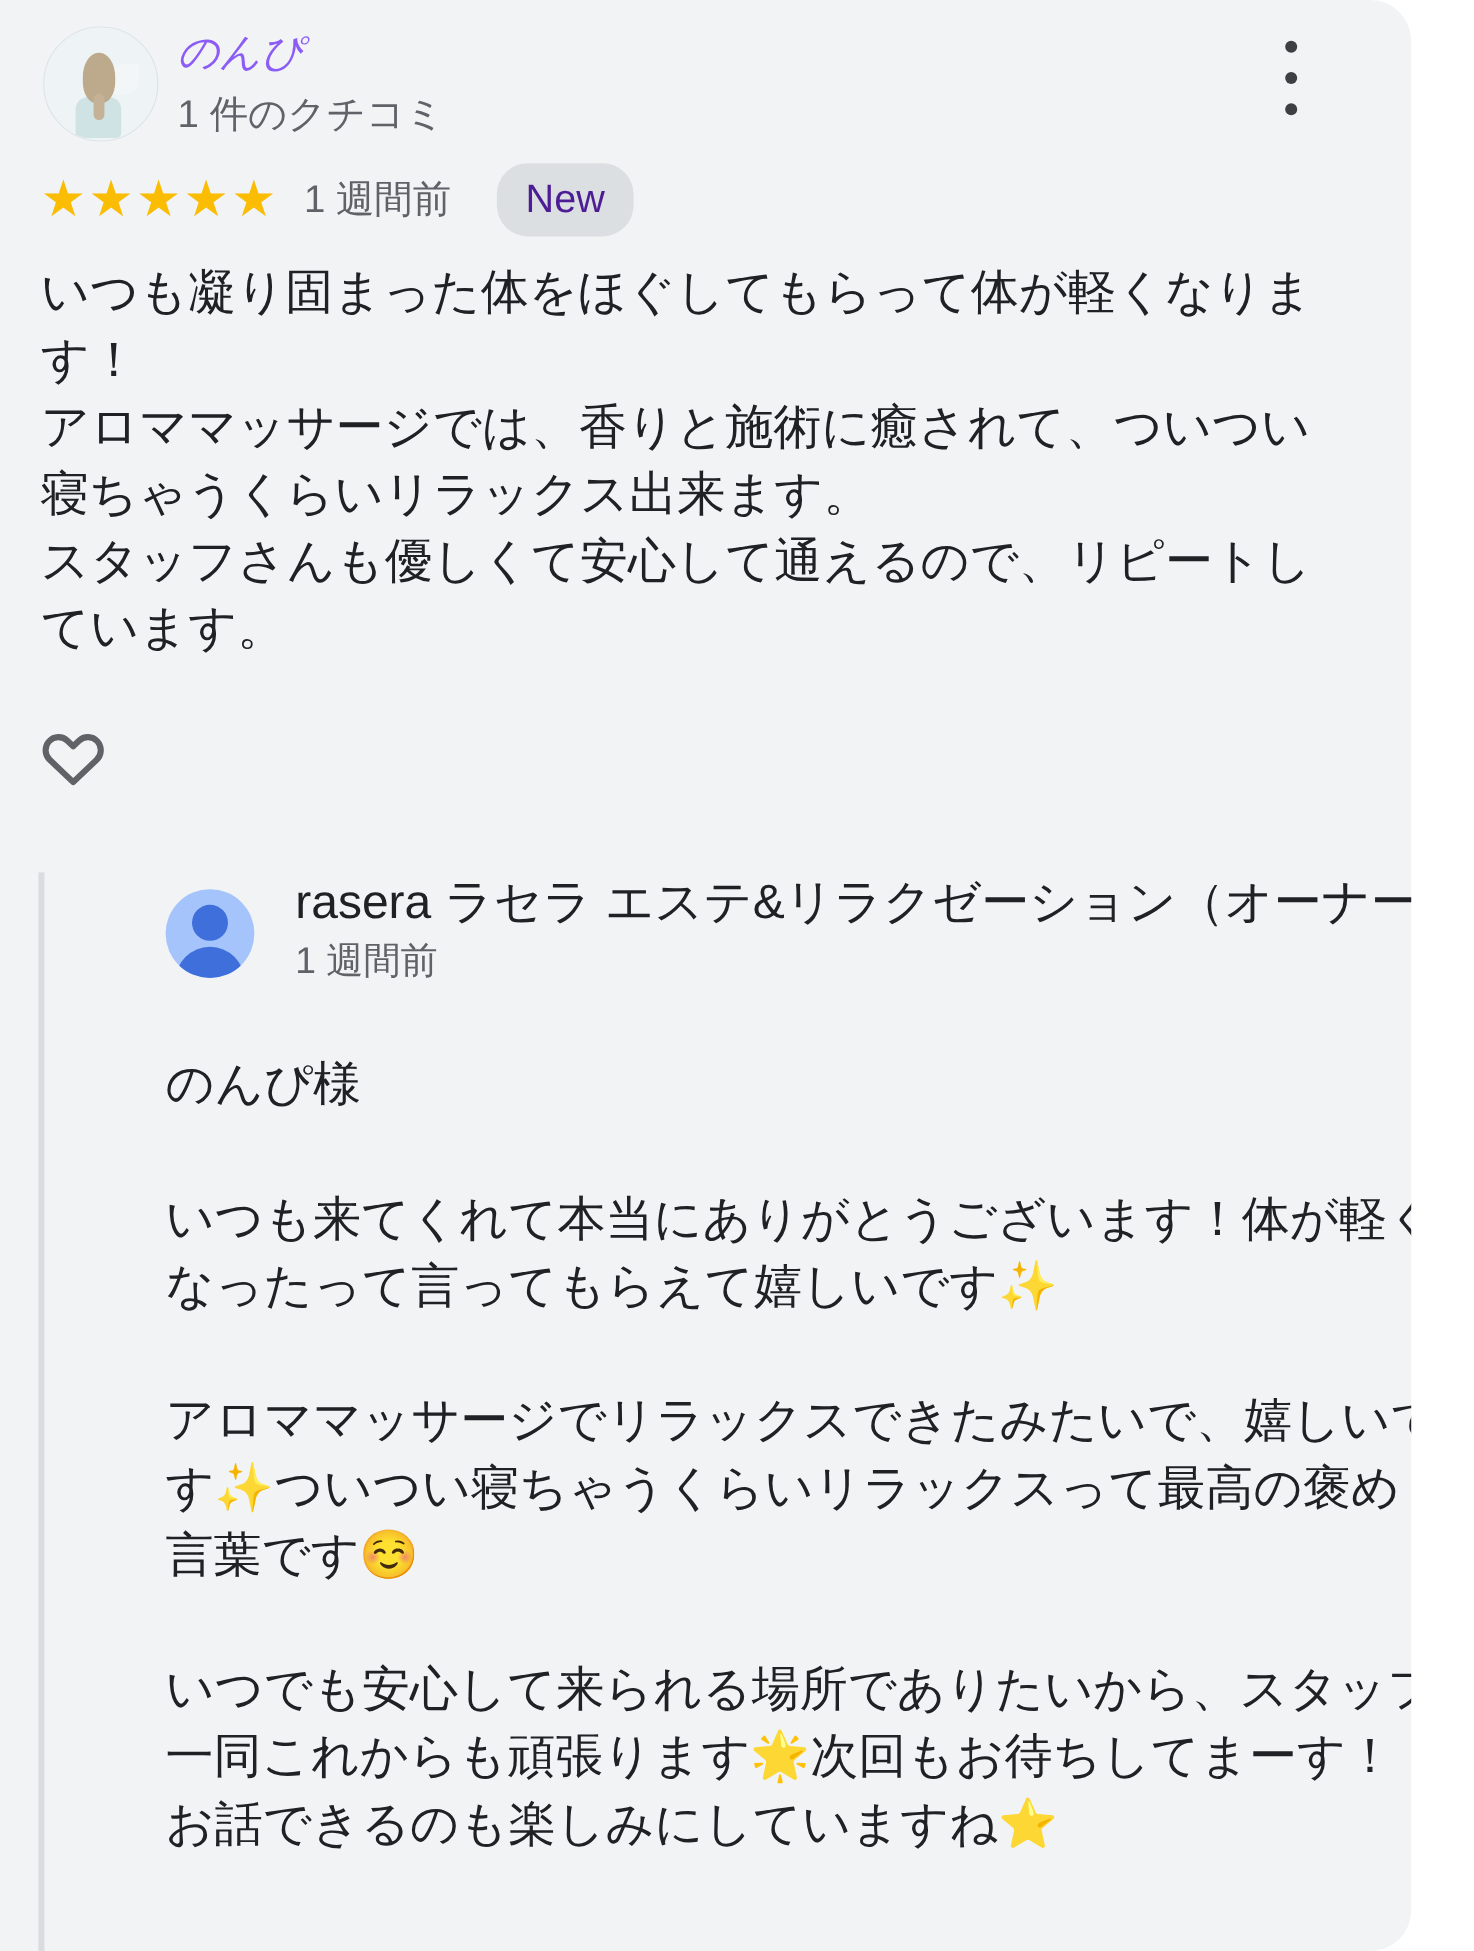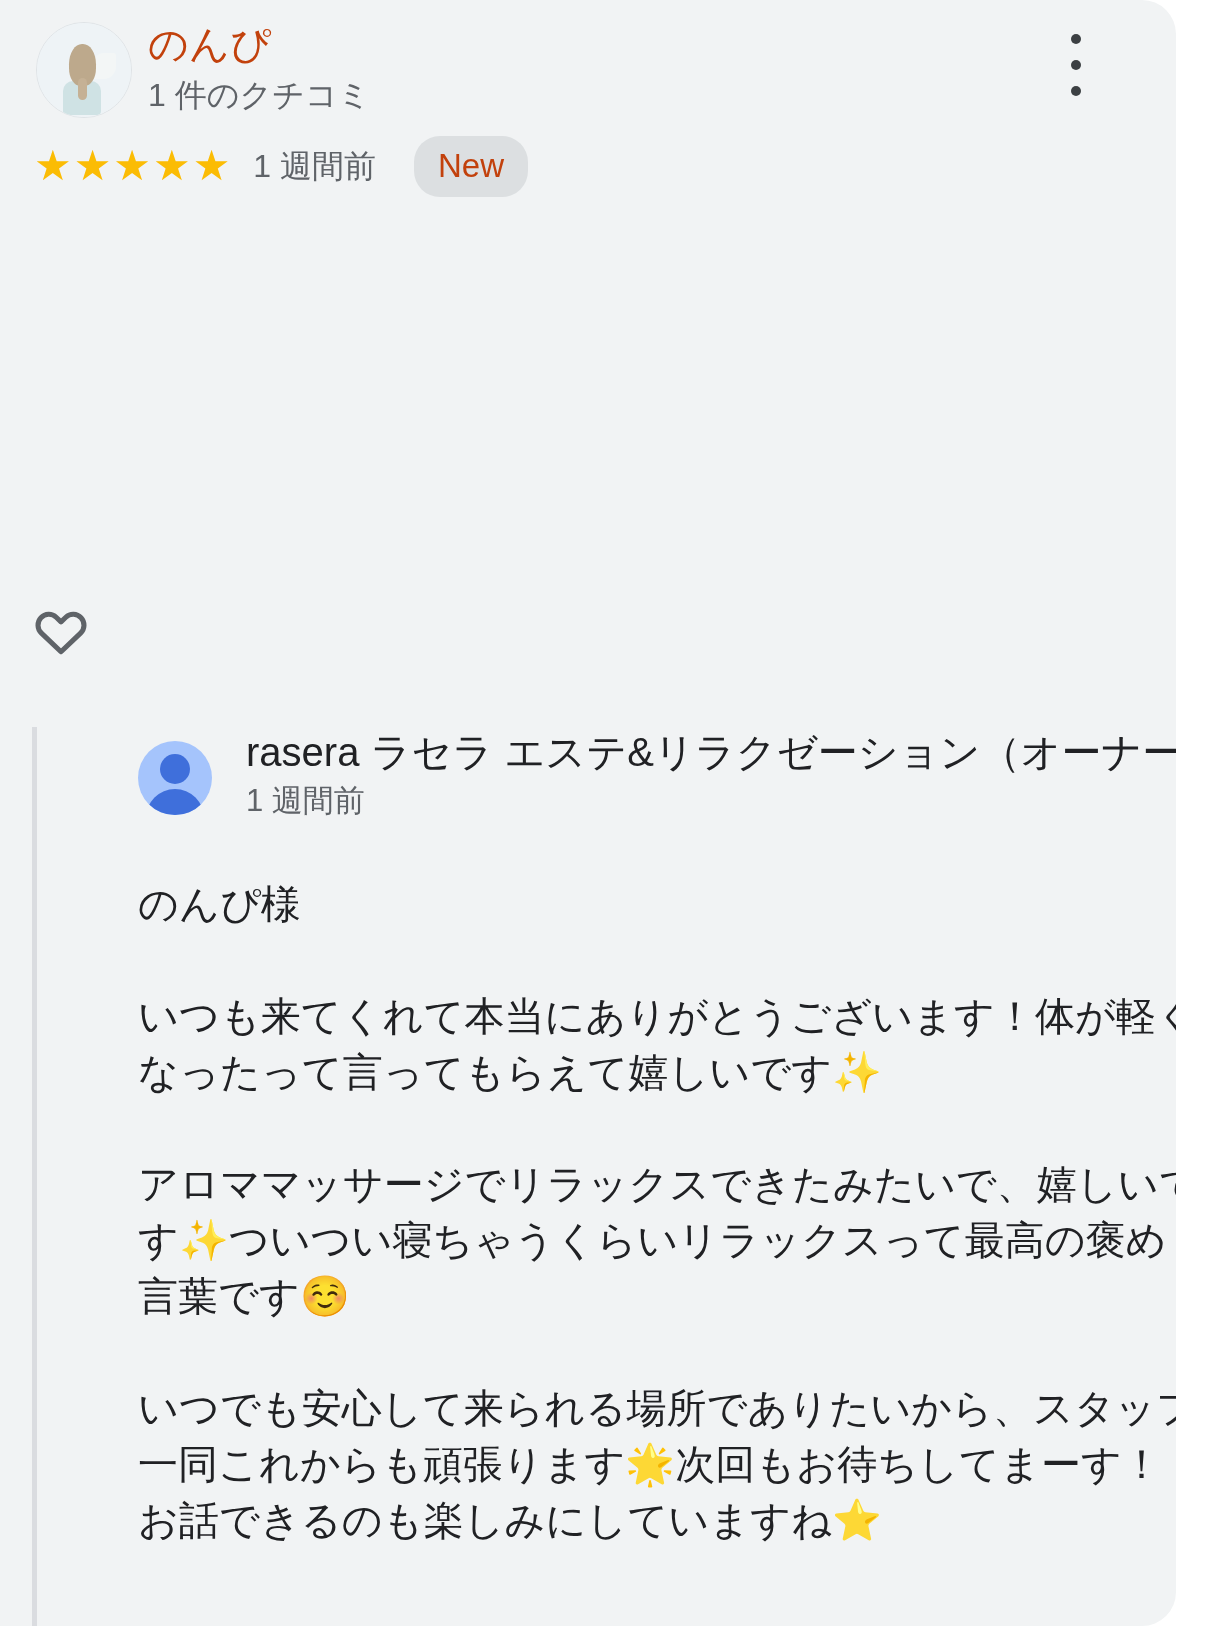--- a/index.html
+++ b/index.html
@@ -98,24 +98,25 @@
     width: 24px;
     height: 26px;
     border-radius: 50% 10% 50% 10%;
     background: #f3f6f6;
   }
 
   .reviewer-name {
     position: absolute;
     left: 148px;
     top: 16px;
-    font-size: 40px;
+    font-size: 34px;
     line-height: 56px;
-    color: #c2410c;
-    white-space: nowrap;
+    color: #8b5cf6;
+    white-space: nowrap;
+    font-style: italic;
   }
   .reviewer-meta {
     position: absolute;
     left: 148px;
     top: 74px;
     font-size: 32px;
     line-height: 42px;
     color: #5f6368;
     white-space: nowrap;
   }
@@ -162,21 +163,21 @@
   .review-date {
     margin-left: 21px;
     font-size: 32px;
     line-height: 40px;
     color: #5f6368;
     white-space: nowrap;
   }
   .new-badge {
     margin-left: 38px;
     background: #dcdfe1;
-    color: #c2410c;
+    color: #4c1d95;
     font-size: 33px;
     line-height: 33px;
     padding: 13px 24px 15px 24px;
     border-radius: 26px;
     white-space: nowrap;
   }
 
   
   .review-body {
     position: absolute;
@@ -328,20 +329,23 @@
         <span class="star">★</span>
         <span class="star">★</span>
         <span class="star">★</span>
         <span class="star">★</span>
         <span class="star">★</span>
       </div>
       <div class="review-date">1 週間前</div>
       <div class="new-badge">New</div>
     </div>
 
+    <div class="review-body">いつも凝り固まった体をほぐしてもらって体が軽くなります！
+アロママッサージでは、香りと施術に癒されて、ついつい寝ちゃうくらいリラックス出来ます。
+スタッフさんも優しくて安心して通えるので、リピートしています。</div>
 
     <div class="reaction-row">
       <svg class="heart-icon" viewBox="0 0 24 24">
         <path d="M12 20.6 3.9 12.9C2.1 11.2 2 8.3 3.7 6.5c1.7-1.8 4.5-1.9 6.3-.2l2 1.9 2-1.9c1.8-1.7 4.6-1.6 6.3.2 1.7 1.8 1.6 4.7-.2 6.4L12 20.6z" fill="none" stroke="#5f6368" stroke-width="2.1" stroke-linejoin="round"></path>
       </svg>
     </div>
 
     <div class="owner-reply">
       <div class="owner-head">
         <div class="owner-avatar">

